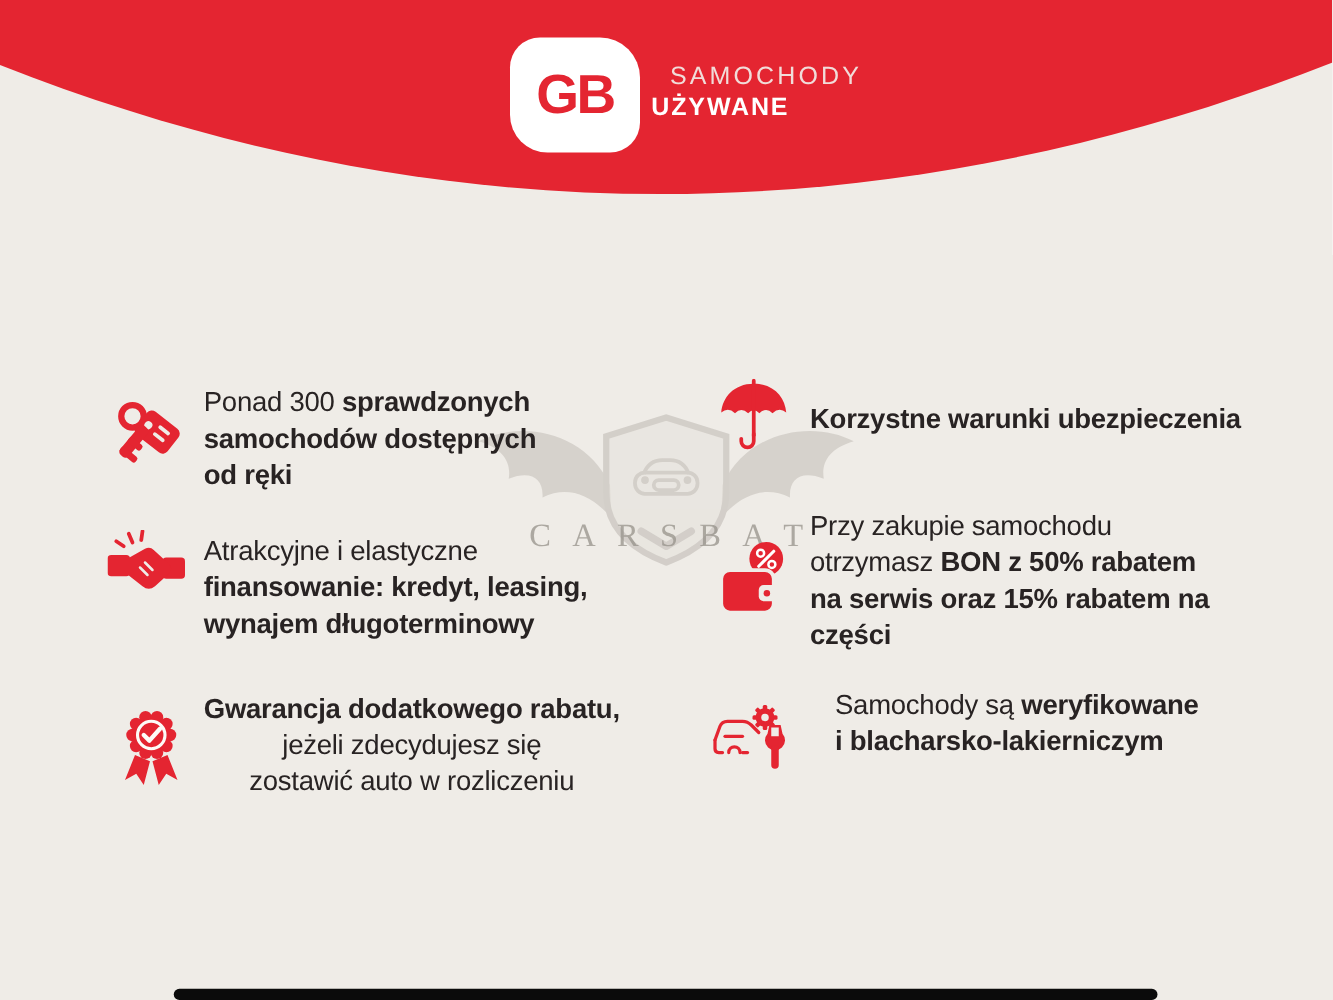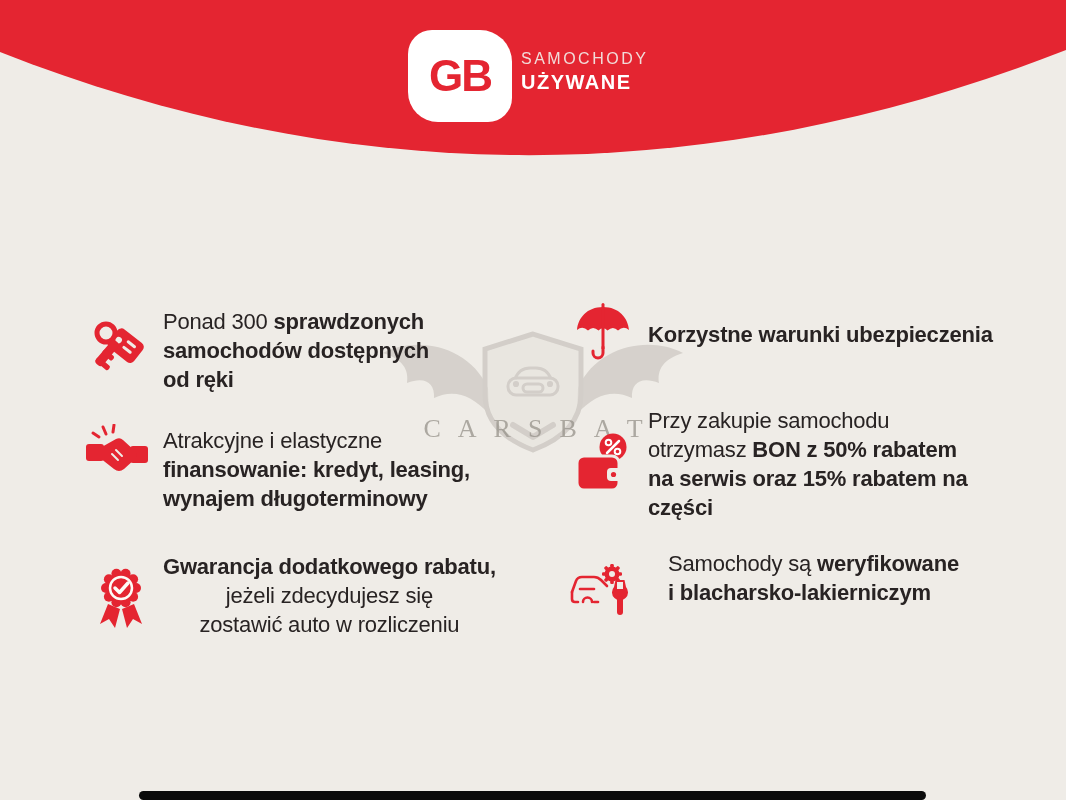--- a/index.html
+++ b/index.html
@@ -5,21 +5,21 @@
   html,body{margin:0;padding:0;}
   body{font-family:"Liberation Sans","DejaVu Sans",sans-serif;}
   .canvas{position:relative;width:1066px;height:800px;background:#efece7;overflow:hidden;}
 
   
   .header-svg{position:absolute;top:0;left:0;z-index:3;}
   .logo-card{position:absolute;left:408px;top:30px;width:104px;height:92px;background:#ffffff;
     border-radius:24px 32px 24px 30px;z-index:4;display:flex;align-items:center;justify-content:center;}
   .logo-text{font-size:44px;font-weight:800;color:#e42531;letter-spacing:-2px;font-family:"Liberation Sans",sans-serif;}
   .brand{position:absolute;left:521px;top:51px;z-index:4;line-height:1;}
-  .brand-top{font-size:16px;font-weight:400;color:#f1dcd9;letter-spacing:2.5px;}
+  .brand-top{font-size:20px;font-weight:400;color:#f1dcd9;letter-spacing:2.5px;margin-left:15px;}
   .brand-bottom{margin-top:5px;font-size:20px;font-weight:700;color:#ffffff;letter-spacing:1.5px;}
 
   
   .watermark{position:absolute;left:363px;top:326px;width:340px;height:150px;z-index:1;}
   .wm-text{position:absolute;left:0;right:0;top:414px;z-index:1;text-align:center;
     font-family:"Liberation Serif","DejaVu Serif",serif;font-size:26px;font-weight:400;
     color:rgba(150,145,138,0.75);letter-spacing:17px;padding-left:17px;}
 
   
   .feature{position:absolute;z-index:2;}

